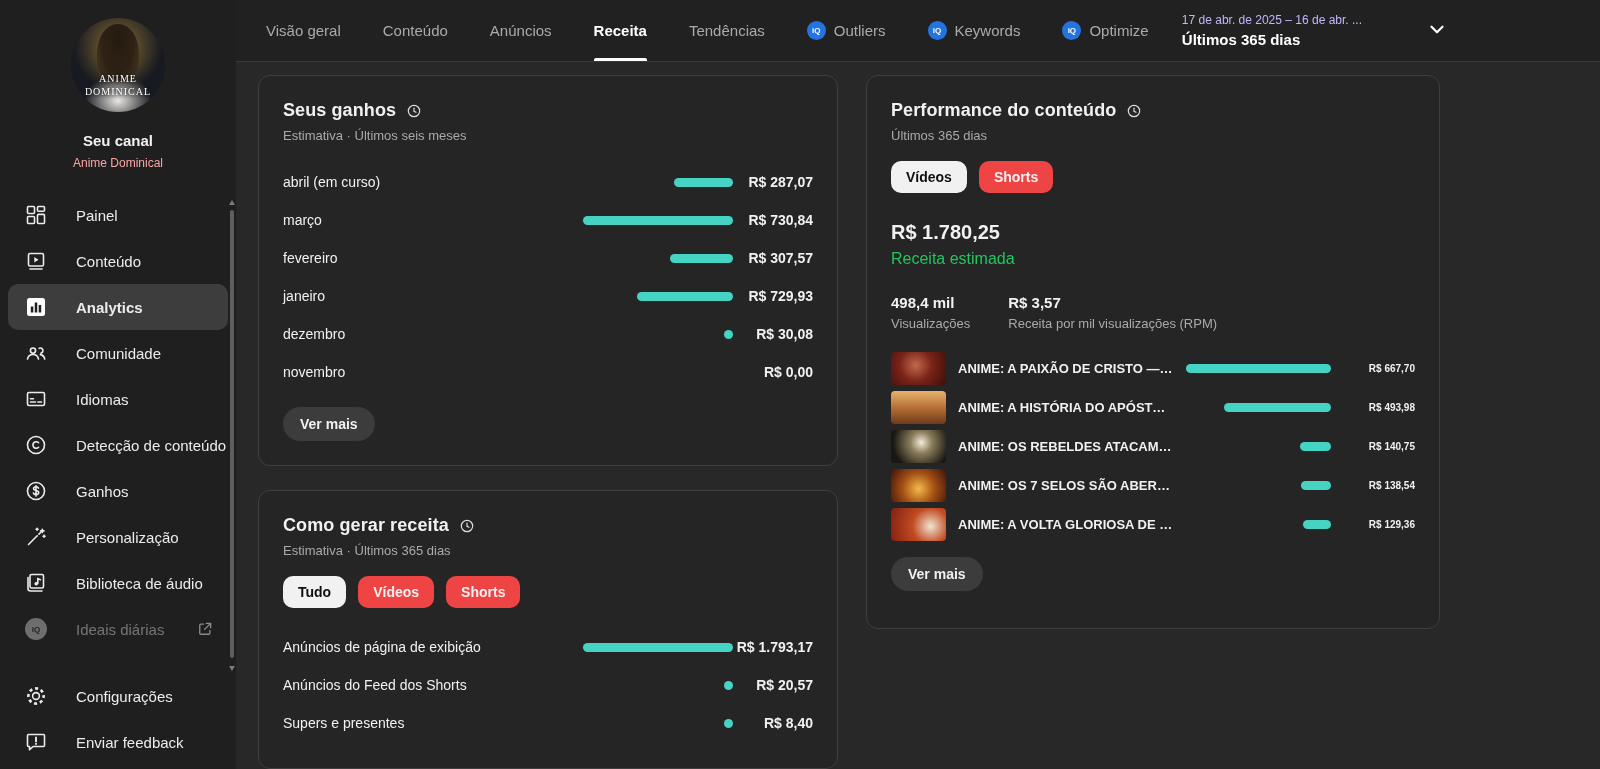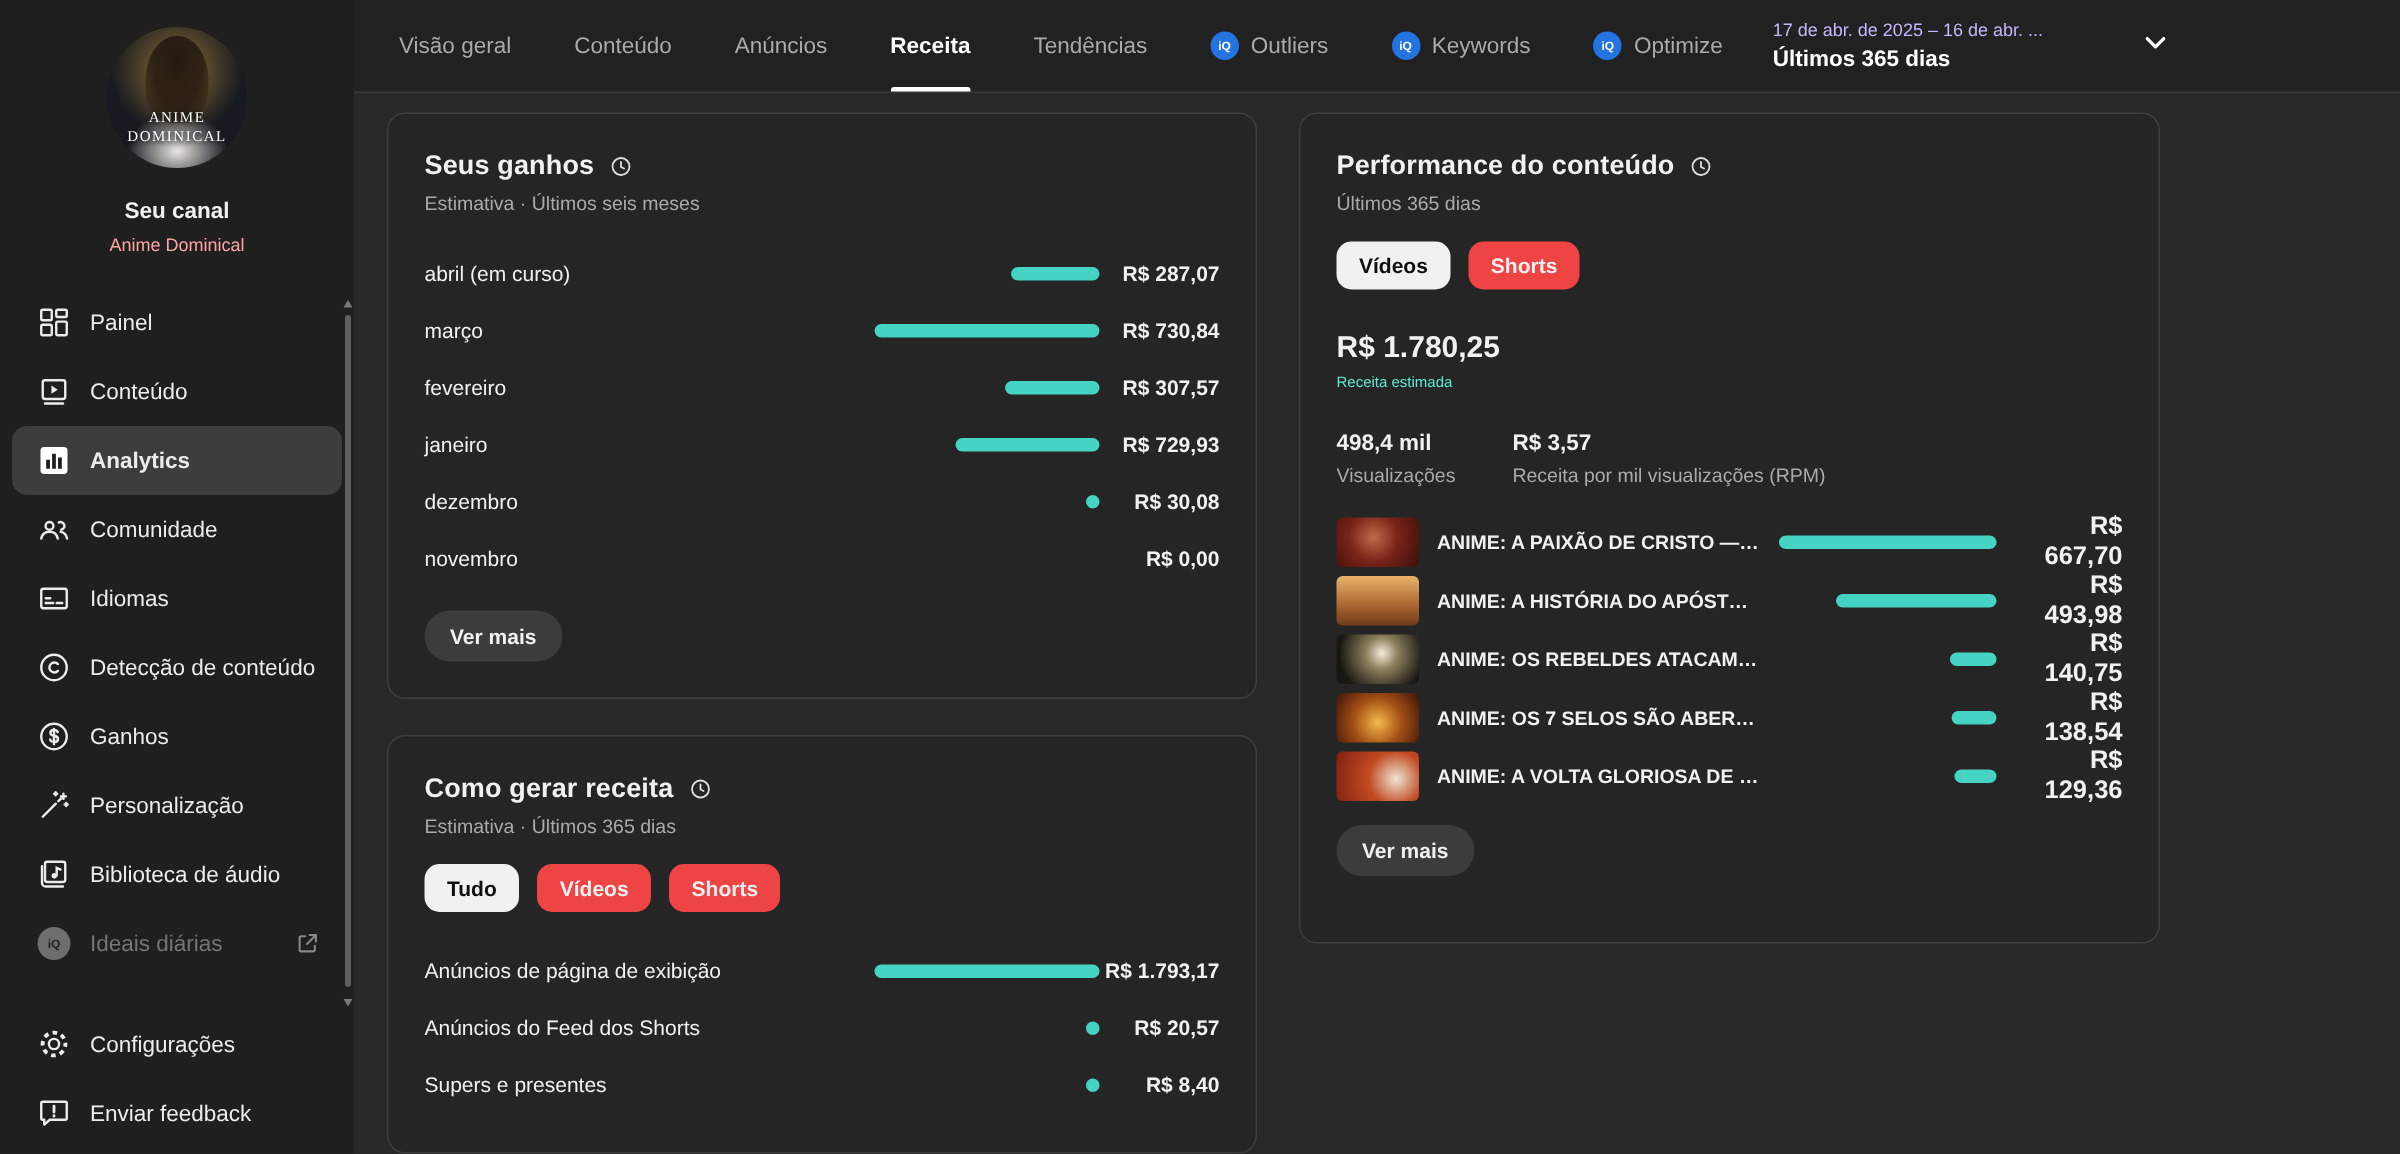--- a/index.html
+++ b/index.html
@@ -33,21 +33,21 @@
   .avatar-label {
     position:absolute; left:0; right:0; top:57%; text-align:center; z-index:2;
     font-family:"Liberation Serif", serif; font-size:10px; letter-spacing:1px;
     color:#fff; text-shadow:0 1px 3px #000; line-height:1.3;
   }
   .channel-title { margin-top:20px; font-size:15px; font-weight:700; }
   .channel-name  { margin-top:7px;  font-size:12px; color:#fca5a5; }
   .menu { width:100%; margin-top:22px; display:flex; flex-direction:column; }
   .menu-footer { width:100%; margin-top:auto; padding-bottom:4px; }
   .menu-item {
-    display:flex; align-items:center; gap:12px; height:46px;
+    display:flex; align-items:center; gap:28px; height:46px;
     padding-left:24px; font-size:15px; color:#ececec; cursor:pointer;
   }
   .menu-item.active {
     background:#3d3d3d; border-radius:10px; margin:0 8px; padding-left:16px; font-weight:700;
   }
   .menu-item.disabled { color:#757575; cursor:default; }
   .mi-icon { width:24px; height:24px; display:flex; align-items:center; justify-content:center; flex:none; }
   .iq-gray {
     width:22px; height:22px; border-radius:50%; background:#6e6e6e; color:#222;
     font-size:8px; font-weight:700; display:flex; align-items:center; justify-content:center;
@@ -100,35 +100,35 @@
     margin-top:16px; background:#3c3c3c; color:#f1f1f1; border:none; border-radius:18px;
     padding:9px 17px; font-size:14px; font-weight:700; font-family:inherit; cursor:pointer; width:fit-content;
   }
   .chips { display:flex; gap:12px; margin-top:18px; }
   .chip {
     background:#ef4444; color:#f1f1f1; border:none; border-radius:10px; padding:8px 15px;
     font-size:14px; font-weight:700; font-family:inherit; cursor:pointer;
   }
   .chip.active { background:#f1f1f1; color:#0f0f0f; }
   .total { font-size:20px; font-weight:700; margin-top:28px; }
-  .total-label { font-size:10px; color:#5eead4; margin-top:6px; }
+  .total-label { font-size:16px; color:#22c55e; margin-top:6px; }
   .stats { display:flex; gap:38px; margin-top:26px; }
   .stat-value { font-size:15px; font-weight:700; }
   .stat-label { font-size:13px; color:#aaa; margin-top:5px; }
   .video-rows { margin-top:20px; display:flex; flex-direction:column; gap:5px; }
   .video-row { display:flex; align-items:center; height:34px; gap:12px; cursor:pointer; }
   .thumb { width:55px; height:33px; min-width:55px; border-radius:4px; }
   .thumb-1 { background:radial-gradient(circle at 45% 40%, #c06a4a 0%, #7a2318 45%, #3a0f0a 100%); }
   .thumb-2 { background:linear-gradient(180deg, #e9b36b 0%, #b06a33 55%, #6e3a1a 100%); }
   .thumb-3 { background:radial-gradient(circle at 55% 38%, #f2ecd9 0%, #8a7d5a 30%, #191713 78%); }
   .thumb-4 { background:radial-gradient(circle at 50% 60%, #f5b94a 0%, #a34f14 48%, #3c120a 100%); }
   .thumb-5 { background:radial-gradient(circle at 72% 55%, #efe5d2 0%, #c24a22 42%, #801f10 100%); }
   .vtitle { flex:1; font-size:13px; font-weight:700; white-space:nowrap; overflow:hidden; text-overflow:ellipsis; }
   .video-row .bar-wrap { width:145px; }
-  .video-row .val { width:72px; font-size:17px; }
+  .video-row .val { width:72px; font-size:10px; }
 </style>
 </head>
 <body>
 
 <nav class="sidebar">
   <div class="avatar">
     <div class="avatar-label">
       <div>ANIME</div>
       <div>DOMINICAL</div>
     </div>

